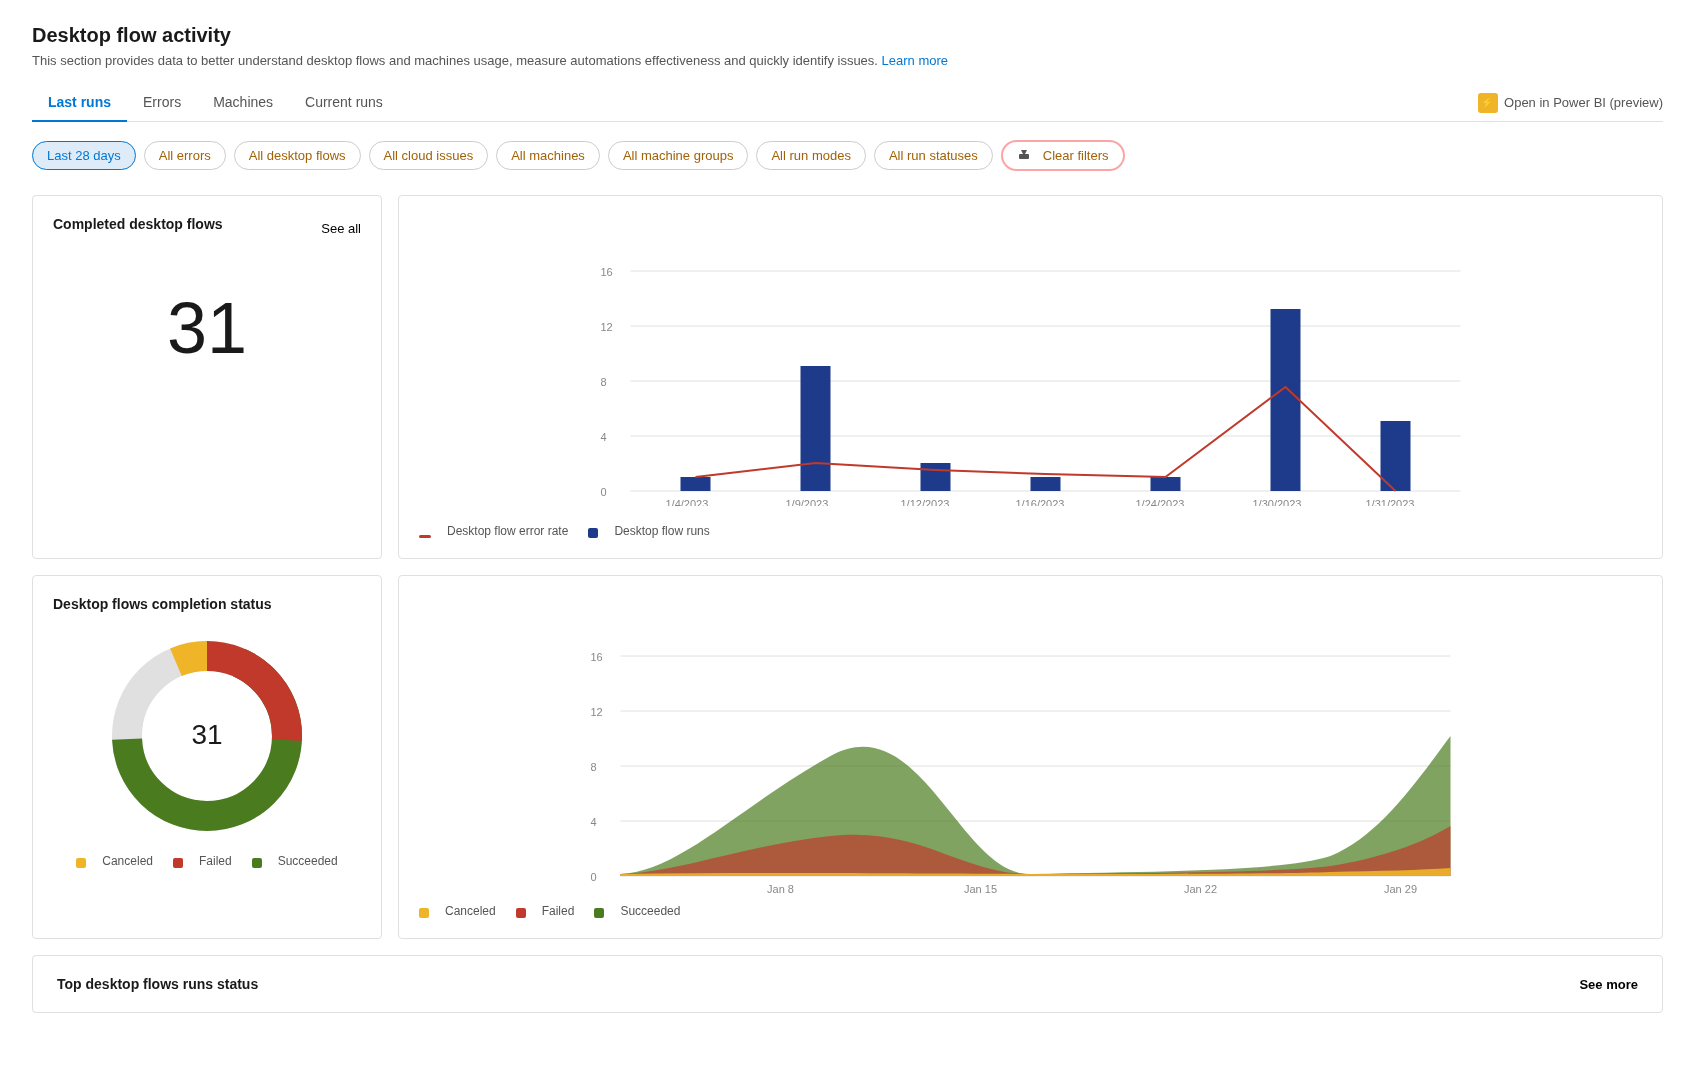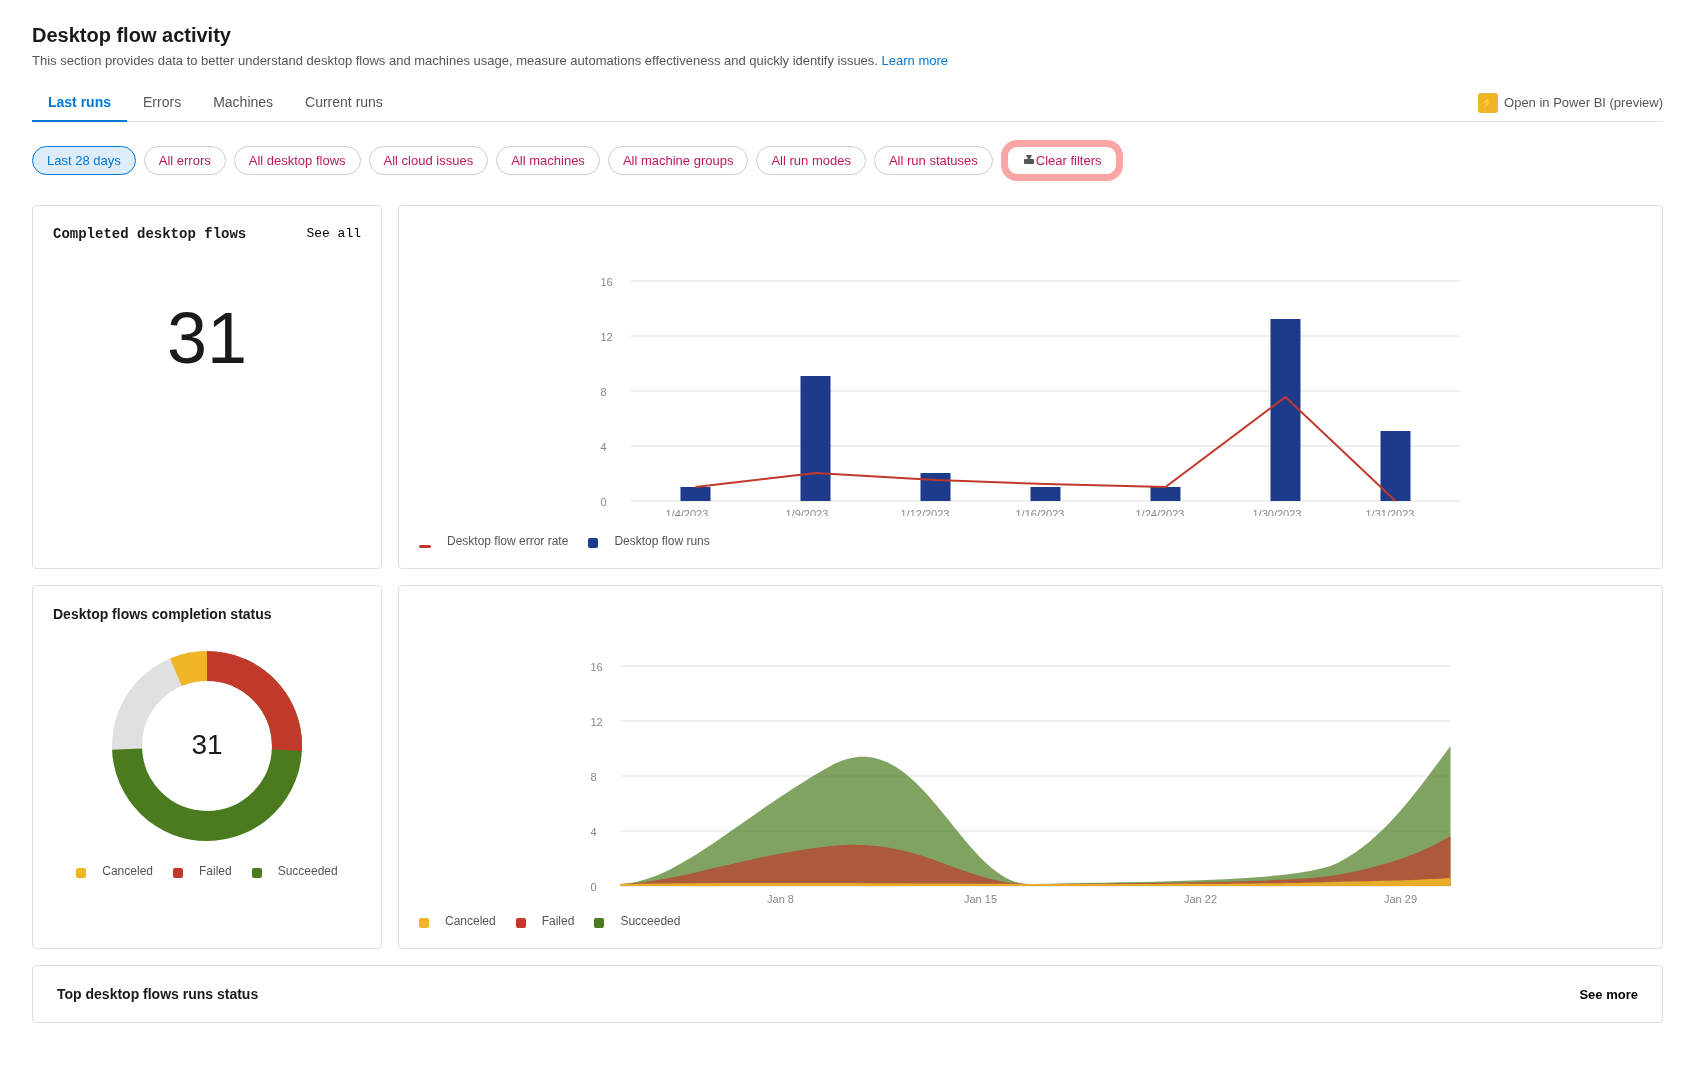--- a/index.html
+++ b/index.html
@@ -78,36 +78,36 @@
       flex-wrap: wrap;
       gap: 8px;
       margin-bottom: 24px;
       align-items: center;
     }
     .filter-chip {
       padding: 6px 14px;
       border-radius: 16px;
       border: 1px solid #ccc;
       font-size: 13px;
-      color: #be185d;
+      color: #a16207;
       cursor: pointer;
       background: #fff;
       white-space: nowrap;
     }
     .filter-chip.active {
       background: #deecf9;
       border-color: #0078d4;
       color: #0078d4;
       font-weight: 500;
     }
     .filter-chip.clear {
       display: flex;
       align-items: flex-start;
-      gap: 0;
-      border: 7px solid #fca5a5;
+      gap: 12px;
+      border: 2px solid #fca5a5;
     }
     .dashboard-grid {
       display: grid;
       grid-template-columns: 350px 1fr;
       gap: 16px;
       margin-bottom: 16px;
     }
     .card {
       background: #fff;
       border: 1px solid #e0e0e0;
@@ -116,23 +116,22 @@
     }
     .card-title {
       font-size: 14px;
       font-weight: 600;
       color: #1a1a1a;
       margin-bottom: 4px;
     }
     .card-header {
       display: flex;
       justify-content: space-between;
-      align-items: flex-start;
+      align-items: flex-end;
       margin-bottom: 16px;
-      font-family: Liberation Mono, monospace;
     }
     .see-all-link {
       color: #000000;
       font-size: 13px;
       cursor: pointer;
       text-decoration: none;
     }
     .big-number {
       font-size: 72px;
       font-weight: 300;

